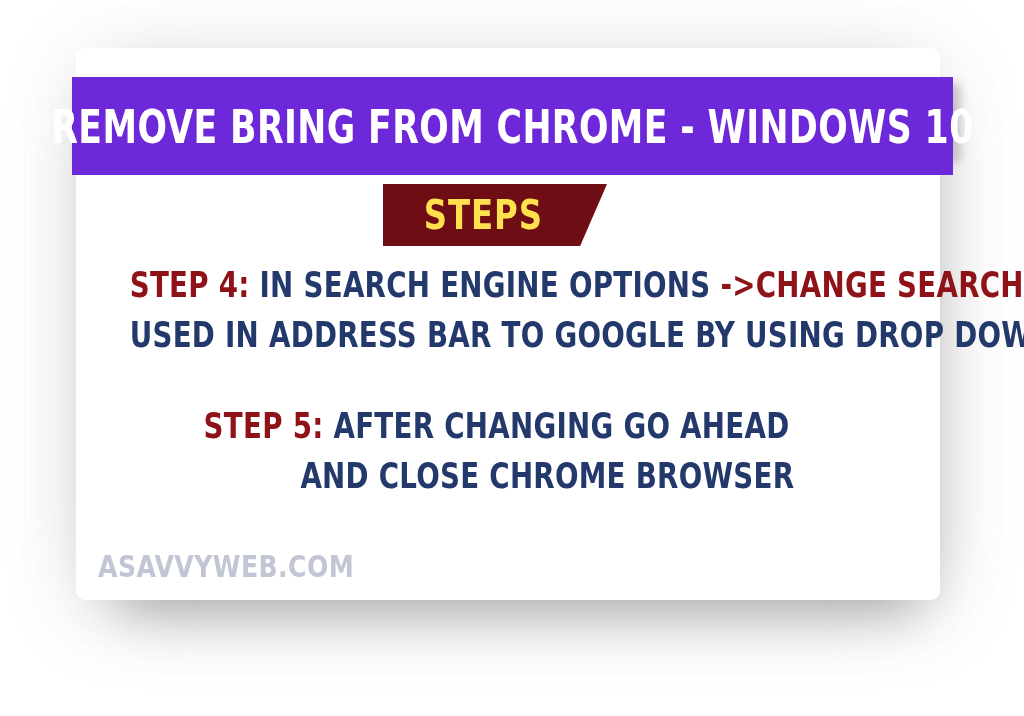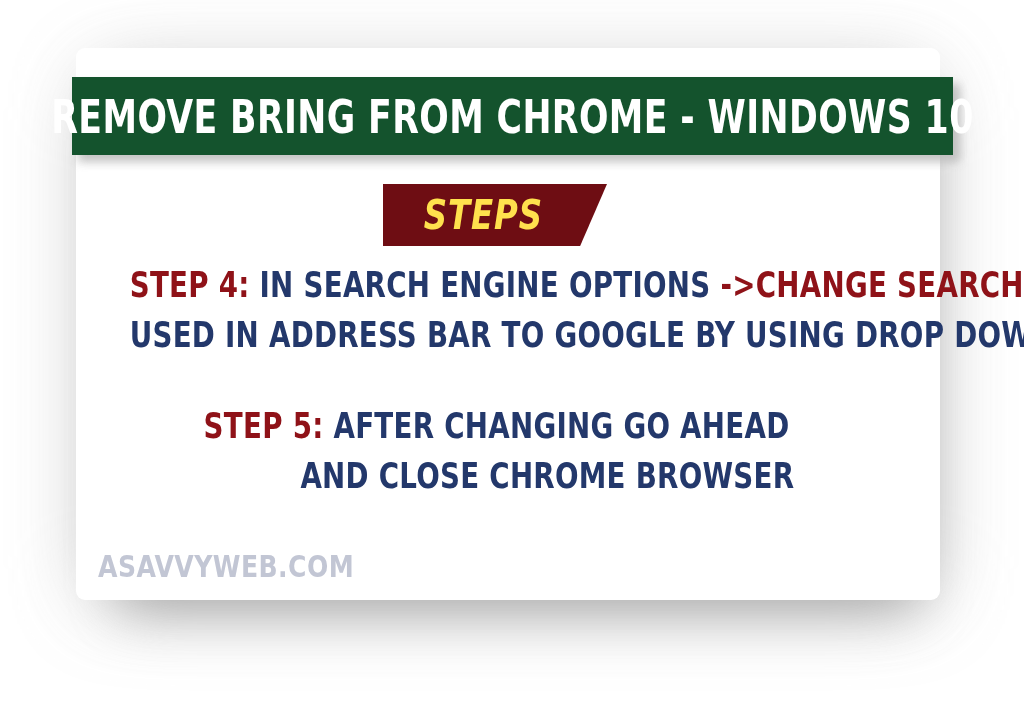--- a/index.html
+++ b/index.html
@@ -63,22 +63,22 @@
     background: #b9b9b9;
     filter: blur(5px);
     opacity: 0.85;
     z-index: 3;
   }
   .title-banner {
     position: absolute;
     left: 72px;
     top: 77px;
     width: 881px;
-    height: 78px;
-    background: #14532d;
+    height: 98px;
+    background: #6d28d9;
     z-index: 4;
     display: flex;
     align-items: center;
     justify-content: center;
   }
   .title-text {
     color: #ffffff;
     font-family: "DejaVu Sans Condensed", "Liberation Sans Narrow", "Liberation Sans", sans-serif;
     font-weight: bold;
     font-size: 47px;
@@ -90,21 +90,20 @@
   }
 
   
   .steps-wrap {
     position: absolute;
     left: 383px;
     top: 184px;
     width: 224px;
     height: 62px;
     z-index: 5;
-    font-style: italic;
   }
   .steps-shape {
     position: absolute;
     inset: 0;
     background: #6e0d13;
     clip-path: polygon(0 0, 100% 0, 88% 100%, 0 100%);
   }
   .steps-label {
     position: absolute;
     inset: 0;

